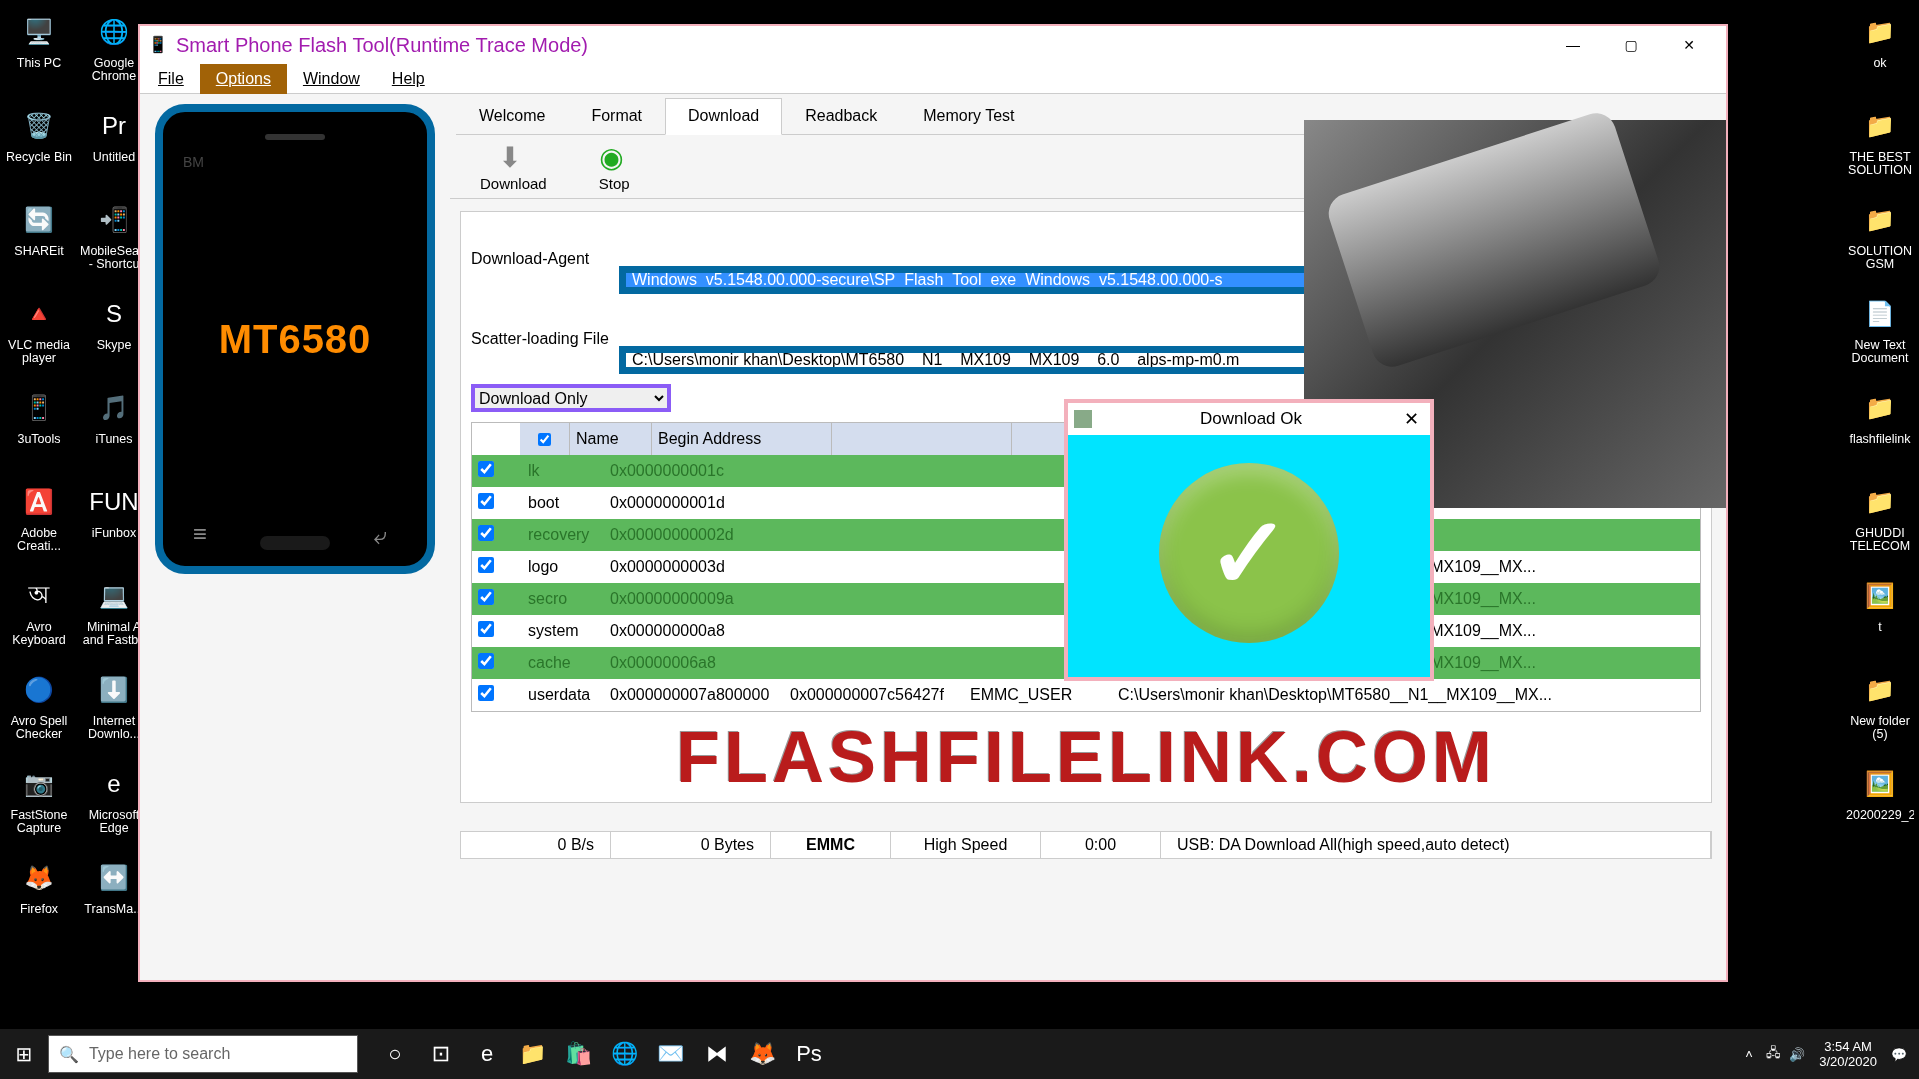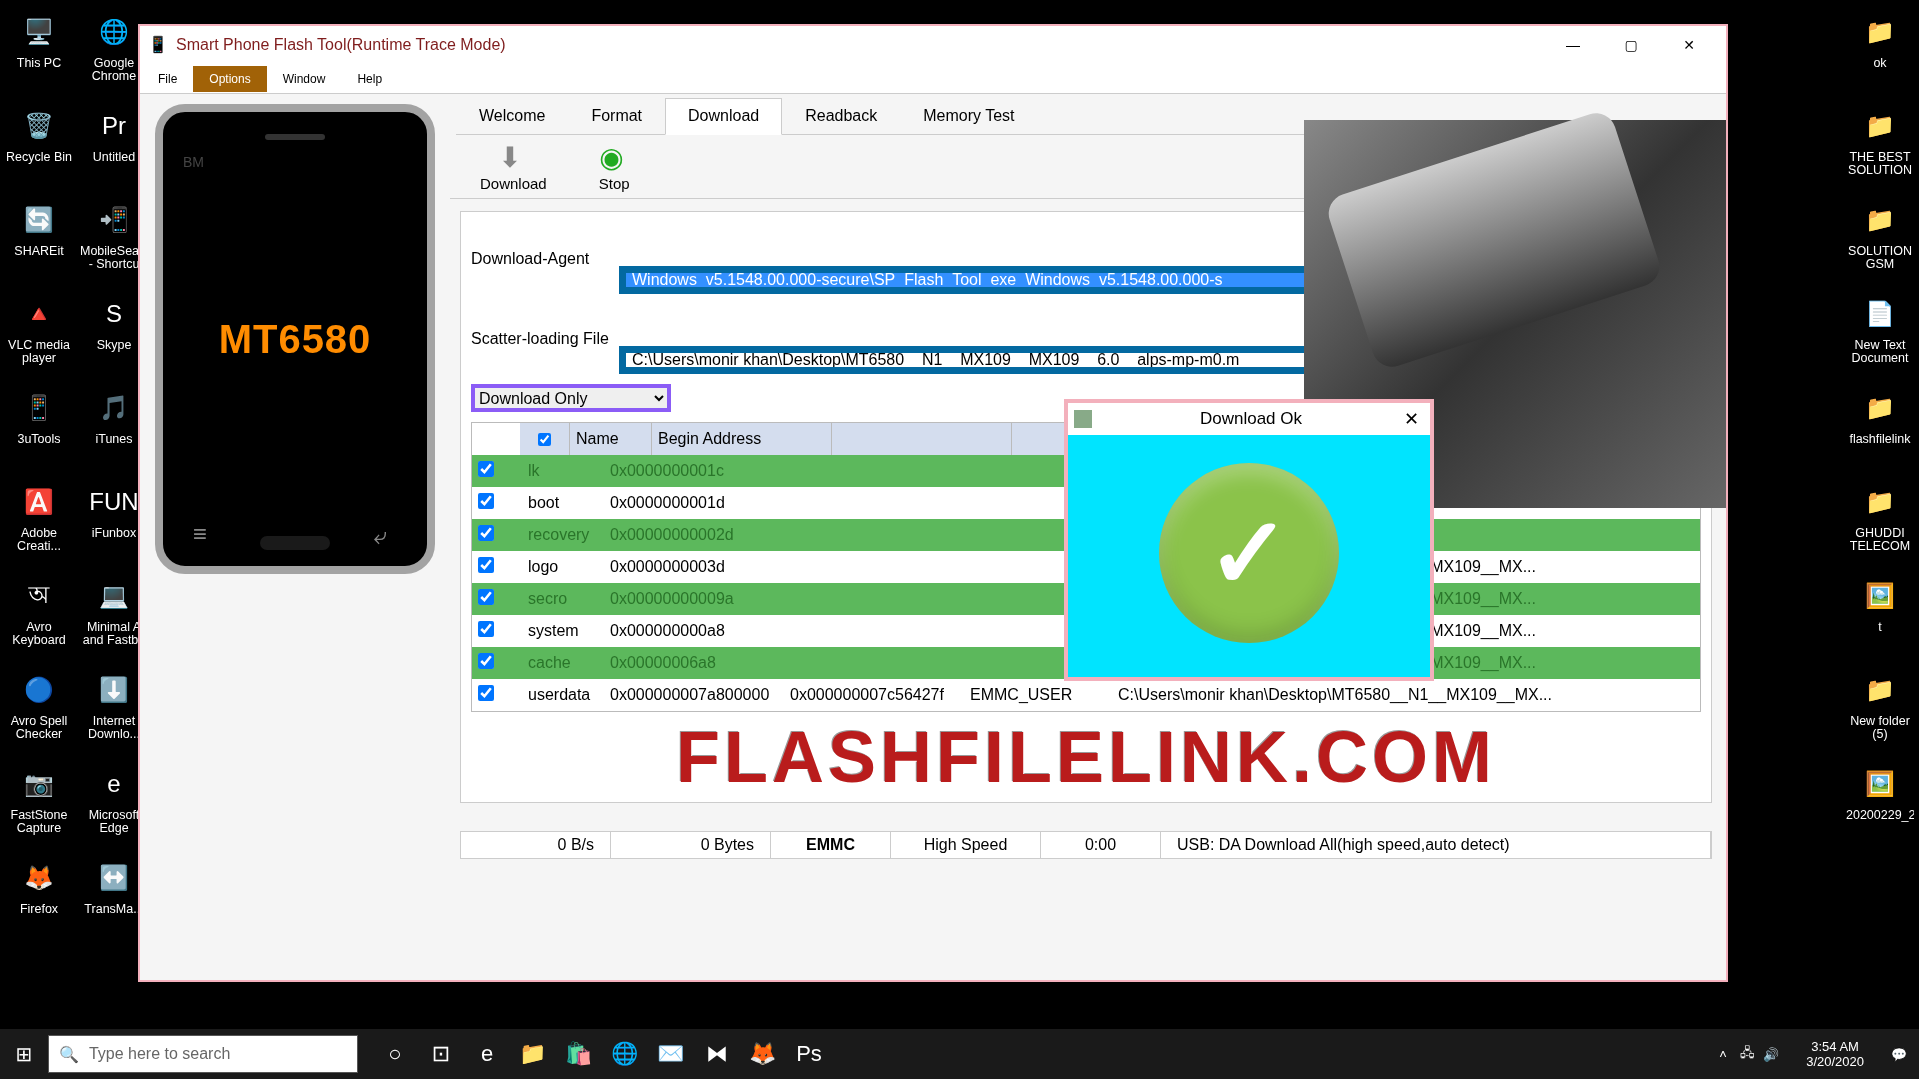--- a/index.html
+++ b/index.html
@@ -11,29 +11,29 @@
 .desktop-icons-left-col2 { position: absolute; left: 80px; top: 5px; display: flex; flex-direction: column; gap: 4px; }
 .desktop-icons-right { position: absolute; right: 5px; top: 5px; display: flex; flex-direction: column; gap: 4px; }
 .di { width: 68px; height: 90px; display: flex; flex-direction: column; align-items: center; justify-content: flex-start; color: #fff; font-size: 12.5px; text-align: center; cursor: pointer; padding-top: 4px; }
 .di .ic { width: 46px; height: 46px; margin-bottom: 2px; border-radius: 4px; display: flex; align-items: center; justify-content: center; font-size: 24px; }
 .di .lbl { text-shadow: 0 0 3px #000; max-width: 68px; overflow: hidden; line-height: 13px; }
 
 
 .app-window { position: absolute; left: 138px; top: 24px; width: 1590px; height: 958px; background: #fff; border: 2px solid #f3b0bc; display: flex; flex-direction: column; }
 .titlebar { height: 38px; display: flex; align-items: center; padding: 0 8px; background: #fff; }
 .titlebar .app-icon { width: 20px; height: 20px; margin-right: 8px; }
-.titlebar .title { flex: 1; font-size: 16px; color: #7f1d1d; }
+.titlebar .title { flex: 1; font-size: 20px; color: #a21caf; }
 .titlebar .win-btn { width: 58px; height: 30px; display: flex; align-items: center; justify-content: center; font-size: 14px; }
 .menubar { height: 30px; display: flex; align-items: center; padding: 0 2px; border-bottom: 1px solid #ccc; }
-.menubar .item { padding: 6px 16px; font-size: 12px; cursor: pointer; }
+.menubar .item { padding: 6px 16px; font-size: 16px; cursor: pointer; text-decoration: underline; }
 .menubar .item.active { background: #a16207; color: #fff; }
 
 .main-area { flex: 1; display: flex; background: #f5f5f5; }
 .phone-panel { width: 310px; padding: 10px; display: flex; align-items: flex-start; justify-content: center; }
-.phone { width: 280px; height: 470px; background: #000; border-radius: 30px; border: 8px solid #a3a3a3; position: relative; display: flex; align-items: center; justify-content: center; }
+.phone { width: 280px; height: 470px; background: #000; border-radius: 30px; border: 8px solid #0369a1; position: relative; display: flex; align-items: center; justify-content: center; }
 .phone-text { color: #ff8c00; font-size: 40px; font-weight: bold; letter-spacing: 1px; }
 .phone .speaker { position: absolute; top: 22px; width: 60px; height: 6px; background: #333; border-radius: 3px; }
 .phone .bm { position: absolute; top: 42px; left: 20px; color: #444; font-size: 14px; }
 .phone .home { position: absolute; bottom: 16px; width: 70px; height: 14px; background: #1a1a1a; border-radius: 7px; }
 .phone .nb1 { position: absolute; bottom: 18px; left: 30px; color: #888; font-size: 24px; }
 .phone .nb2 { position: absolute; bottom: 16px; right: 40px; color: #888; font-size: 24px; }
 
 .content-panel { flex: 1; padding: 4px 4px 0 0; position: relative; }
 .tabs { display: flex; border-bottom: 1px solid #ccc; background: #f5f5f5; margin-left: 6px; }
 .tab { padding: 8px 22px; font-size: 16px; cursor: pointer; border: 1px solid transparent; }
@@ -82,21 +82,21 @@
 
 
 .taskbar { position: absolute; left: 0; bottom: 0; width: 100%; height: 50px; background: #1a1a1a; display: flex; align-items: center; color: #fff; }
 .start { width: 48px; height: 50px; display: flex; align-items: center; justify-content: center; font-size: 20px; cursor: pointer; }
 .search-box { width: 310px; height: 38px; background: #fff; display: flex; align-items: center; padding: 0 10px; color: #666; font-size: 16px; cursor: text; border: 1px solid #555; }
 .search-box .sicn { margin-right: 10px; }
 .tb-icons { display: flex; margin-left: 14px; }
 .tb-icons .ti { width: 46px; height: 50px; display: flex; align-items: center; justify-content: center; font-size: 22px; cursor: pointer; }
 .tray { margin-left: auto; display: flex; align-items: center; padding-right: 8px; font-size: 13px; }
 .tray .ti { width: 24px; text-align: center; }
-.tray .clock { text-align: center; margin: 0 23px; line-height: 15px; }
+.tray .clock { text-align: center; margin: 0 10px; line-height: 15px; }
 </style>
 </head>
 <body>
 
 <div class="desktop">
   <div class="desktop-icons-left" id="dl1">
       <div class="di">
         <div class="ic">🖥️</div>
         <div class="lbl">This PC</div>
       </div>

